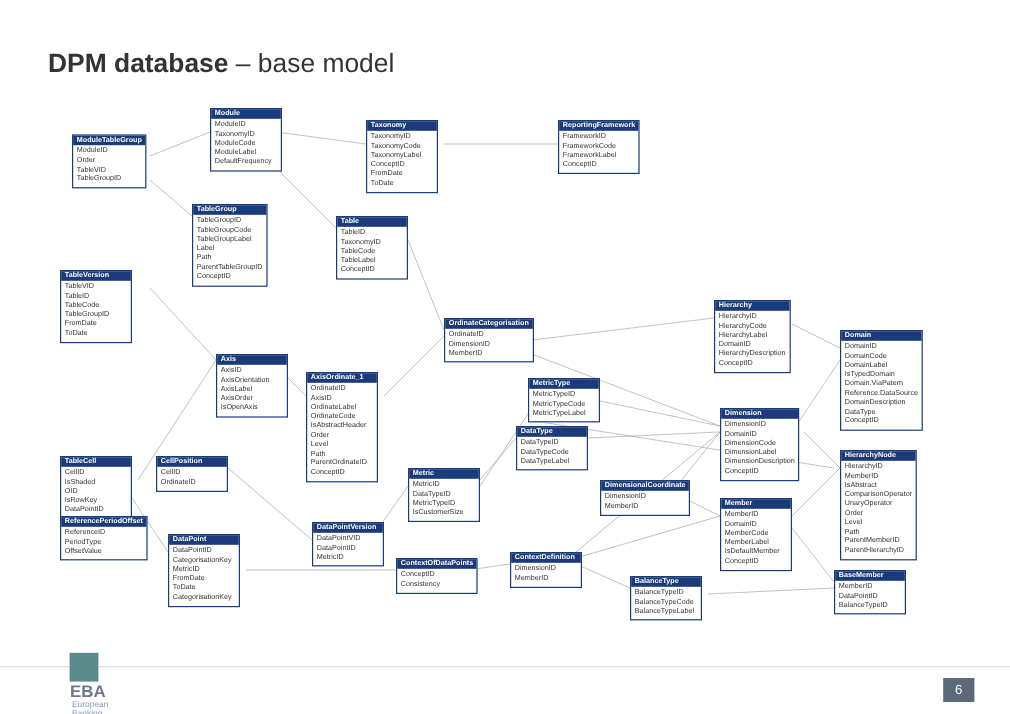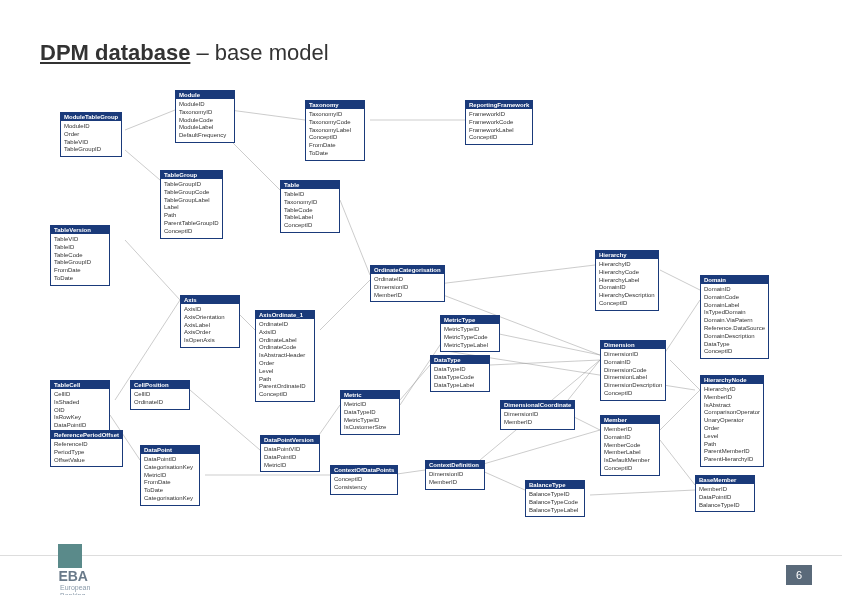--- a/index.html
+++ b/index.html
@@ -12,21 +12,21 @@
     overflow: hidden;
   }
   .title {
     position: absolute;
     top: 40px;
     left: 40px;
     font-size: 22px;
     color: #333;
   }
   .title .bold { font-weight: bold; }
-  .title .underline { text-decoration: underline; }
+  .title .underline { }
   .diagram {
     position: absolute;
     top: 80px;
     left: 30px;
     right: 30px;
     bottom: 60px;
   }
   .entity {
     position: absolute;
     border: 1px solid #1a3a7a;

